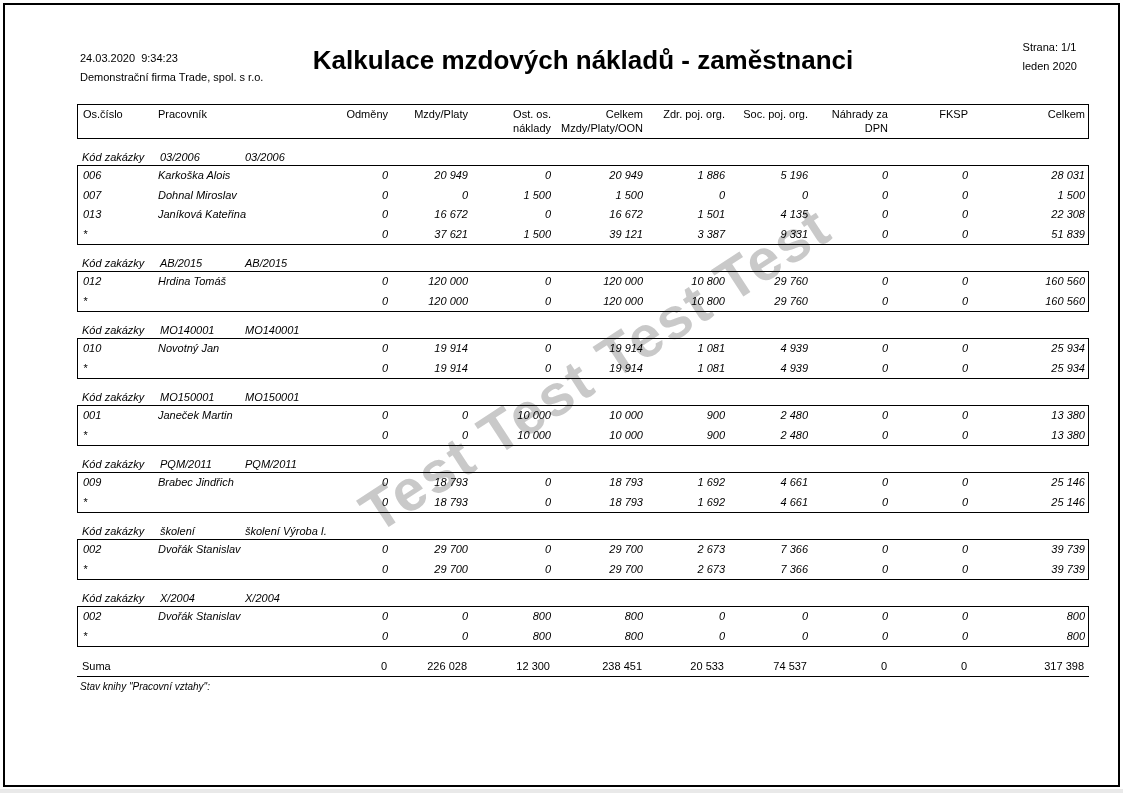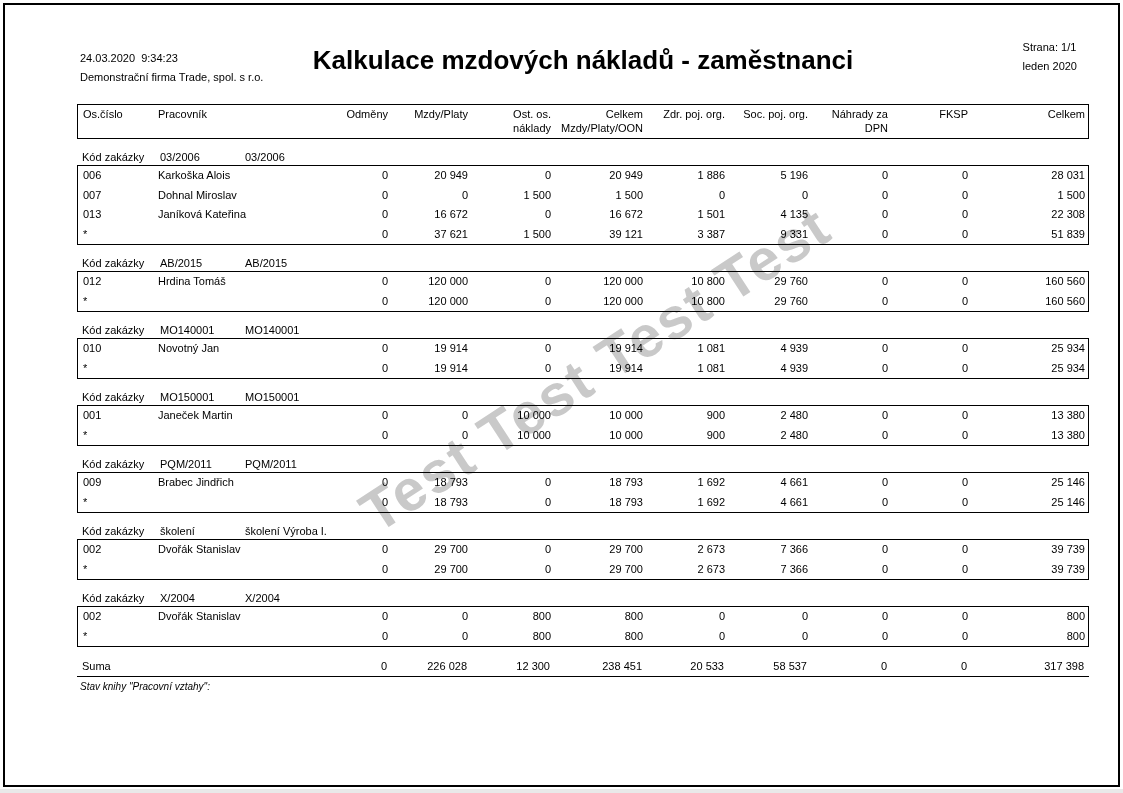--- a/index.html
+++ b/index.html
@@ -22,21 +22,21 @@
   .ws-pre { white-space:pre; }
 
   .rtable { margin-left:72px; width:1012px; font-size:11px;margin-top:16px; }
   .grid { display:grid; grid-template-columns:75px 172px 68px 80px 83px 92px 82px 83px 80px 80px 117px; }
   .cell { padding:0 5px; white-space:nowrap; overflow:visible; }
   .cell.num { text-align:right; }
 
   .thead { border:1px solid #000; padding:2px 0 3px 0; }
   .hcell .l { line-height:14px; }
 
-  .group { margin-top:10px; }
+  .group { margin-top:10px;font-style:italic; }
   .group-header { display:flex; line-height:16px; padding-left:5px; }
   .group-header .gl { width:78px; }
   .group-header .gc { width:85px; }
   .databox { border:1px solid #000; }
   .rrow .cell { line-height:19.5px; }
 
   .suma { margin-top:9px; border-bottom:1px solid #000; }
   .suma .cell { line-height:20px; }
 
   .tfooter { margin-top:3px; padding-left:3px; font-style:italic; font-size:10px; line-height:14px; }
@@ -372,21 +372,21 @@
           </div>
         </div>
       <div class="suma grid" id="suma">
           <div class="cell">Suma</div>
           <div class="cell"></div>
           <div class="cell num">0</div>
           <div class="cell num">226 028</div>
           <div class="cell num">12 300</div>
           <div class="cell num">238 451</div>
           <div class="cell num">20 533</div>
-          <div class="cell num">58 537</div>
+          <div class="cell num">74 537</div>
           <div class="cell num">0</div>
           <div class="cell num">0</div>
           <div class="cell num">317 398</div>
         </div>
       <div class="tfooter">
         <div>Stav knihy "Pracovní vztahy":</div>
       </div>
     </div>
   </div>
 </div>

